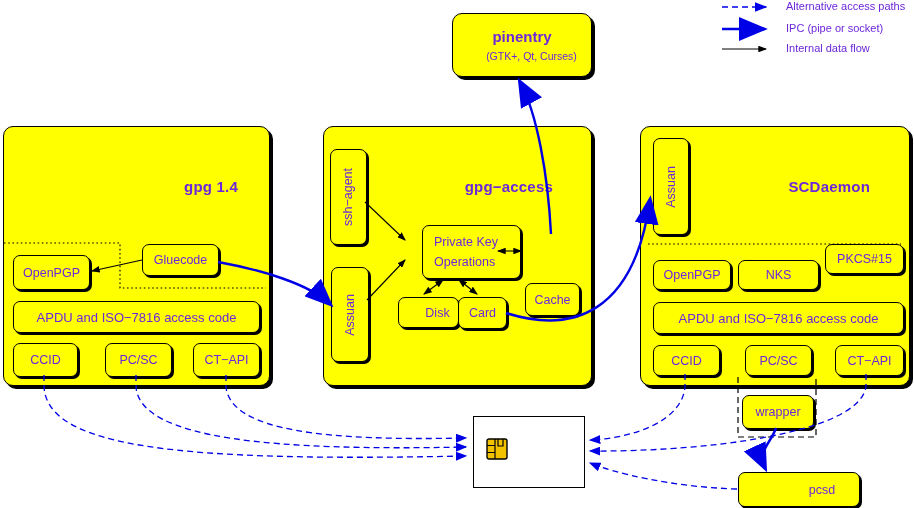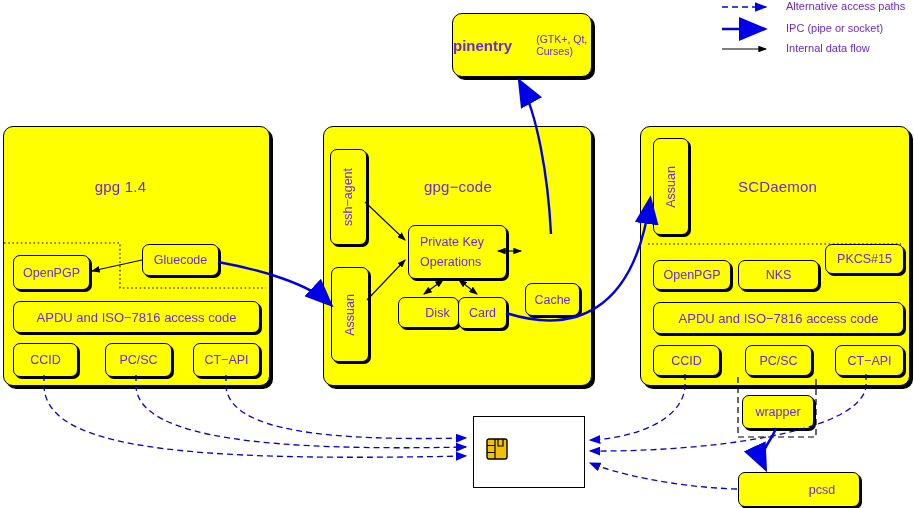--- a/index.html
+++ b/index.html
@@ -5,31 +5,31 @@
   html,body { margin:0; padding:0; background:#ffffff; }
   .stage {
     position:relative; width:914px; height:508px; overflow:hidden;
     font-family:"Liberation Sans","DejaVu Sans",sans-serif; color:#6d28d9;
   }
   .bigbox {
     position:absolute; background:#ffff00; border:1.5px solid #000;
     border-radius:10px; box-shadow:3px 3px 0 #000; z-index:1;
   }
   .title {
-    position:absolute; text-align:center; font-weight:normal; font-size:15px;
+    position:absolute; text-align:right; font-weight:bold; font-size:15px;
     z-index:2; letter-spacing:.2px;
   }
   .node {
     position:absolute; background:#ffff00; border:1.3px solid #000;
     border-radius:7px; box-shadow:2px 2px 0 #000; display:flex;
     align-items:center; justify-content:center; font-size:12.5px; z-index:2;
   }
   .node.vert span { transform:rotate(-90deg); white-space:nowrap; }
   .node.twolines { flex-direction:column; align-items:flex-start; padding-left:11px; line-height:20px; }
-  .pinentry-inner { display:flex; flex-direction:row; align-items:center; justify-content:center; height:100%; gap:5px; }
+  .pinentry-inner { display:flex; flex-direction:column; align-items:center; justify-content:center; height:100%; gap:5px; }
   .pinentry-title { font-weight:bold; font-size:15px; }
   .pinentry-sub { font-size:10.5px;margin-left:19px; }
   .legend-label { position:absolute; left:786px; font-size:11px; z-index:2; white-space:nowrap; }
   .smartcard {
     position:absolute; left:473px; top:416px; width:110px; height:70px;
     background:#ffffff; border:1.5px solid #000; z-index:2;
   }
   .chip { position:absolute; left:12px; top:21px; }
   svg.overlay { position:absolute; left:0; top:0; width:914px; height:508px; z-index:3; pointer-events:none; }
 </style>
@@ -52,28 +52,28 @@
   <div class="bigbox" style="left:3px; top:126px; width:265px; height:258px;"></div>
   <div class="title" style="left:3px; top:178px; width:235px;">gpg 1.4</div>
   <div class="node" style="left:13px;  top:255px; width:75px;  height:33px;">OpenPGP</div>
   <div class="node" style="left:142px; top:244px; width:75px;  height:30px;">Gluecode</div>
   <div class="node" style="left:13px;  top:301px; width:245px; height:30px; font-size:13px;">APDU and ISO−7816 access code</div>
   <div class="node" style="left:13px;  top:343px; width:63px;  height:32px;">CCID</div>
   <div class="node" style="left:105px; top:343px; width:65px;  height:32px;">PC/SC</div>
   <div class="node" style="left:193px; top:343px; width:65px;  height:32px;">CT−API</div>
 
   <div class="bigbox" style="left:323px; top:126px; width:267px; height:258px;"></div>
-  <div class="title" style="left:363px; top:178px; width:190px;">gpg−code</div>
+  <div class="title" style="left:363px; top:178px; width:190px;">gpg−access</div>
   <div class="node vert" style="left:330px; top:149px; width:35px; height:94px;">
     <span>ssh−agent</span>
   </div>
   <div class="node vert" style="left:331px; top:267px; width:36px; height:93px;">
     <span>Assuan</span>
   </div>
-  <div class="node twolines" style="left:408px; top:225px; width:86px; height:52px;">
+  <div class="node twolines" style="left:422px; top:225px; width:86px; height:52px;">
     <span>Private Key</span>
     <span>Operations</span>
   </div>
   <div class="node" style="left:525px; top:235px; width:53px; height:31px;margin-top:48px;">Cache</div>
   <div class="node" style="left:398px; top:297px; width:41px; height:29px;padding-left:18px;">Disk</div>
   <div class="node" style="left:458px; top:297px; width:47px; height:30px;">Card</div>
 
   <div class="bigbox" style="left:640px; top:126px; width:268px; height:258px;"></div>
   <div class="title" style="left:685px; top:178px; width:185px;">SCDaemon</div>
   <div class="node vert" style="left:653px; top:138px; width:34px; height:95px;">

